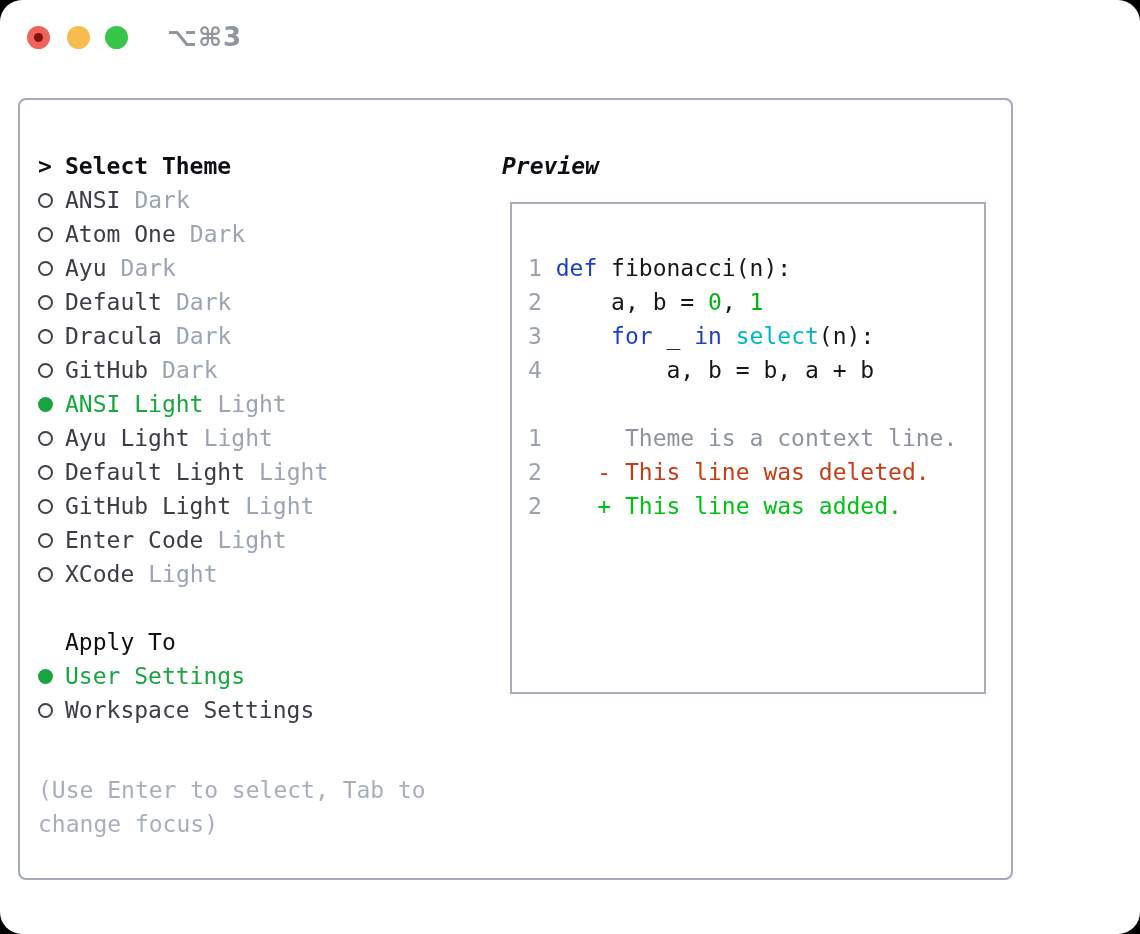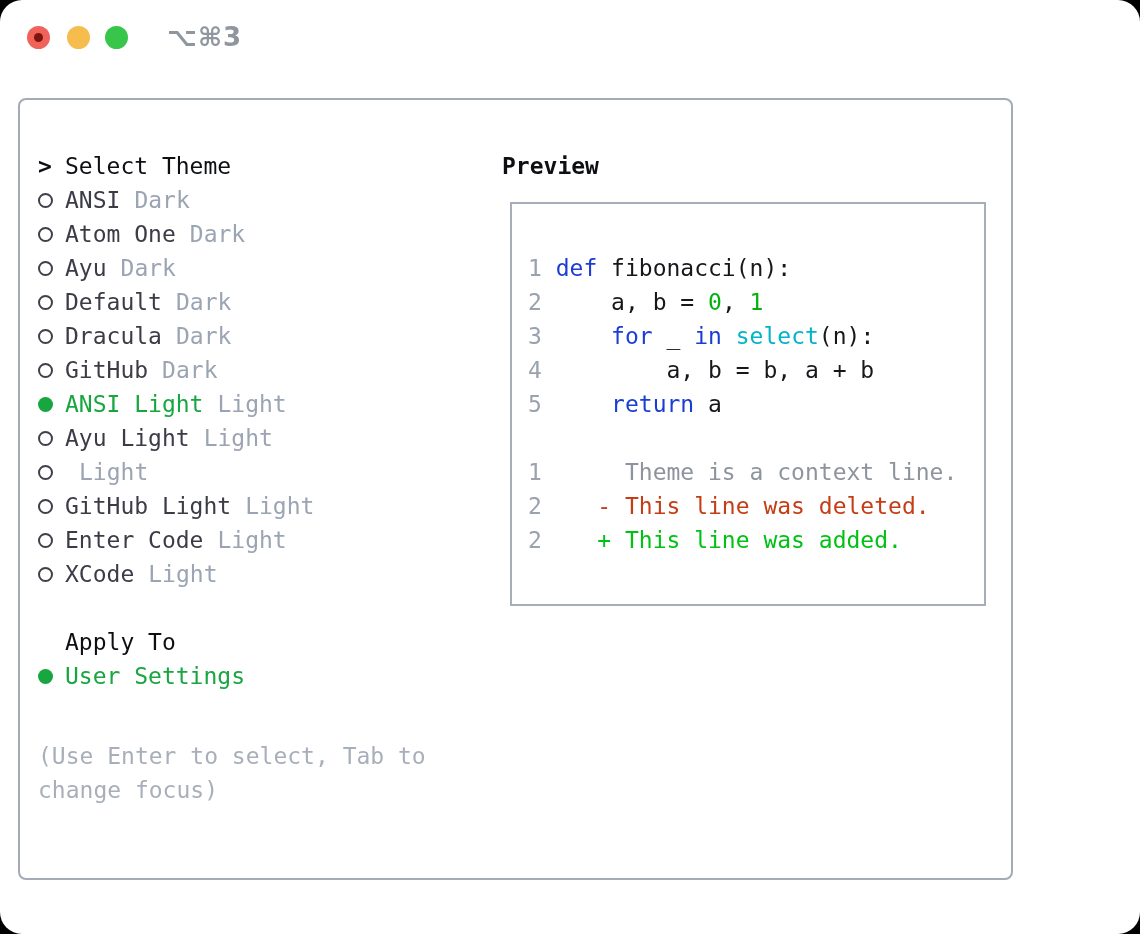--- a/index.html
+++ b/index.html
@@ -16,33 +16,33 @@
   .win-title{position:absolute;left:167px;top:22px;font-family:"DejaVu Sans",sans-serif;font-size:26px;font-weight:600;color:var(--title);letter-spacing:1px;}
 
   
   .panel{position:absolute;left:18px;top:98px;width:995px;height:782px;box-sizing:border-box;border:2px solid var(--panel-border);border-radius:8px;background:#fff;}
 
   
   .left-col{position:absolute;left:18px;top:49px;}
   .row{display:flex;align-items:center;height:34px;font-size:23px;}
   .bullet{width:27px;flex:none;display:flex;align-items:center;}
   .prompt{font-weight:bold;color:var(--hdr);display:inline-block;}
-  .hdr{font-weight:normal;color:var(--hdr);}
+  .hdr{font-weight:bold;color:var(--hdr);}
   .subhdr{color:var(--hdr);}
   .radio{width:15px;height:15px;box-sizing:border-box;border:2.5px solid var(--radio);border-radius:50%;}
   .radio.on{border:none;background:var(--sel);}
   .name{color:var(--name);white-space:pre;}
   .variant{color:var(--variant);padding-left:14px;white-space:pre;}
   .item.selected .name{color:var(--sel);}
   .spacer{height:34px;}
   .hint{width:445px;font-size:23px;line-height:34px;color:var(--hint);white-space:normal;margin-top:12px;}
 
   
-  .preview-title{position:absolute;left:482px;top:49px;height:34px;line-height:34px;font-size:23px;font-weight:bold;color:var(--hdr);}
-  .preview-box{position:absolute;left:490px;top:102px;width:476px;height:404px;box-sizing:border-box;border:2px solid var(--box-border);padding:47px 0 0 16px;}
+  .preview-title{position:absolute;left:482px;top:49px;height:34px;line-height:34px;font-size:23px;font-weight:bold;color:var(--hdr);font-style:italic;}
+  .preview-box{position:absolute;left:490px;top:102px;width:476px;height:492px;box-sizing:border-box;border:2px solid var(--box-border);padding:47px 0 0 16px;}
   .code-row{white-space:pre;height:34px;line-height:34px;font-size:23px;color:var(--tx);}
   .ln{display:inline-block;width:1ch;text-align:right;color:var(--ln);}
   .seg-kw{color:var(--kw);}
   .seg-fn{color:var(--fn);}
   .seg-num{color:var(--num);}
   .seg-tx{color:var(--tx);}
   .seg-ctx{color:var(--ctx);}
   .seg-del{color:var(--del);}
   .seg-add{color:var(--add);}
 </style>
@@ -124,20 +124,21 @@
             <span class="bullet">
               <span class="radio"></span>
             </span>
             <span class="name">Ayu Light</span>
             <span class="variant">Light</span>
           </div>
           <div class="row item">
             <span class="bullet">
               <span class="radio"></span>
             </span>
+            <span class="name">Default Light</span>
             <span class="variant">Light</span>
           </div>
           <div class="row item">
             <span class="bullet">
               <span class="radio"></span>
             </span>
             <span class="name">GitHub Light</span>
             <span class="variant">Light</span>
           </div>
           <div class="row item">
@@ -162,37 +163,42 @@
         <span class="bullet"></span>
         <span class="subhdr">Apply To</span>
       </div>
 
       <div id="apply-options">
           <div class="row item selected">
             <span class="bullet">
               <span class="radio on"></span>
             </span>
             <span class="name">User Settings</span>
+          </div>
+          <div class="row item">
+            <span class="bullet">
+              <span class="radio"></span>
+            </span>
+            <span class="name">Workspace Settings</span>
           </div>
         </div>
 
       <div class="spacer"></div>
 
       <div class="hint">(Use Enter to select, Tab to change focus)</div>
     </div>
 
     <div class="preview-title">Preview</div>
 
     <div class="preview-box">
       <div id="code-lines">
           <div class="code-row"><span class="ln">1</span> <span class="seg-kw">def</span><span class="seg-tx"> fibonacci(n):</span></div>
           <div class="code-row"><span class="ln">2</span> <span class="seg-tx">    a, b = </span><span class="seg-num">0</span><span class="seg-tx">, </span><span class="seg-num">1</span></div>
           <div class="code-row"><span class="ln">3</span> <span class="seg-tx">    </span><span class="seg-kw">for</span><span class="seg-tx"> _ </span><span class="seg-kw">in</span><span class="seg-tx"> </span><span class="seg-fn">select</span><span class="seg-tx">(n):</span></div>
           <div class="code-row"><span class="ln">4</span> <span class="seg-tx">        a, b = b, a + b</span></div>
-          <div class="code-row"><span class="ln">5</span> <span class="seg-tx">    </span><span class="seg-kw">return</span><span class="seg-tx"> a</span></div>
           <div class="code-row"><span class="ln"></span> </div>
           <div class="code-row"><span class="ln">1</span> <span class="seg-ctx">     Theme is a context line.</span></div>
           <div class="code-row"><span class="ln">2</span> <span class="seg-del">   - This line was deleted.</span></div>
           <div class="code-row"><span class="ln">2</span> <span class="seg-add">   + This line was added.</span></div>
         </div>
     </div>
 
   </div>
 </div>
 

